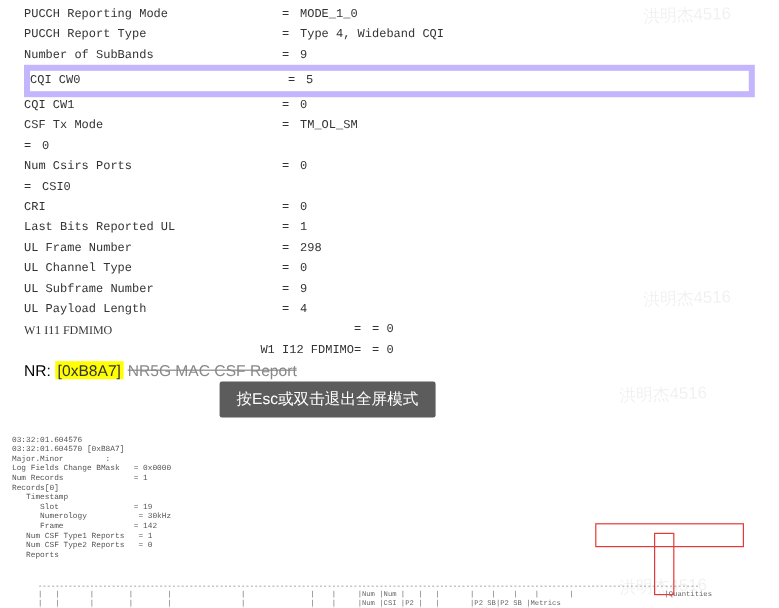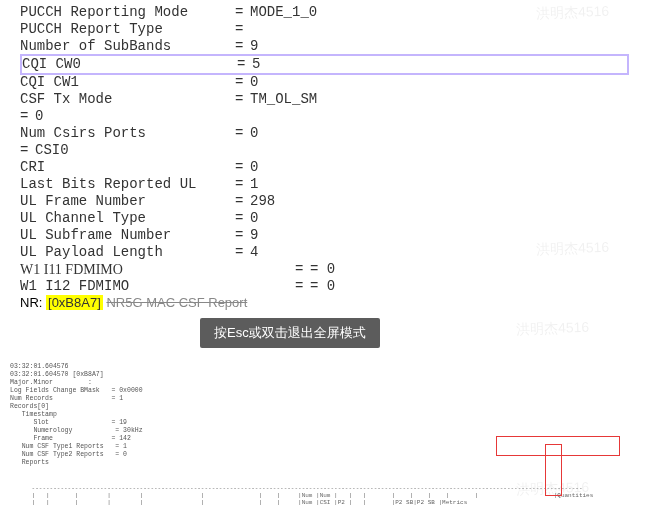--- a/index.html
+++ b/index.html
@@ -1,27 +1,27 @@
 <!DOCTYPE html>
 <html><head>
 <meta charset="utf-8">
 <style>
 body{margin:0;padding:0;background:#fff;font-family:"Courier New",monospace;color:#333;width:649px;height:507px;overflow:hidden}
-.main{padding:4px 20px 0;font-size:14px;line-height:17px}
+.main{padding:4px 20px 0;font-size:10px;line-height:17px}
 .row{display:flex;white-space:nowrap}
 .label{width:215px}
 .eq{width:15px}
-.highlighted{border:2px solid #c4b5fd}
+.highlighted{border:5px solid #c4b5fd}
 .row.highlighted{margin:-1px 0}
 .highlighted .label,.highlighted .eq,.highlighted .val{position:relative}
 .nr-line{font-family:Arial,sans-serif;font-size:13px}
 .nr-pre{color:#000}
 .nr-yellow{background:#ffff00;padding:0 2px}
 .nr-strike{text-decoration:line-through;color:#888}
-.overlay{position:absolute;top:318px;left:200px;background:rgba(80,80,80,0.93);color:#fff;padding:6px 14px;font-family:"Microsoft YaHei",Arial,sans-serif;font-size:13px;border-radius:2px}
+.overlay{position:absolute;top:318px;left:183px;background:rgba(80,80,80,0.93);color:#fff;padding:6px 14px;font-family:"Microsoft YaHei",Arial,sans-serif;font-size:13px;border-radius:2px}
 .watermark{position:absolute;color:rgba(0,0,0,0.06);font-family:Arial,sans-serif;font-size:14px;transform:rotate(-2deg);pointer-events:none}
 .wm1{top:4px;right:40px}
 .wm2{top:240px;right:40px}
 .wm3{top:320px;right:60px}
 .wm4{top:480px;right:60px}
 .log-section{position:absolute;top:347px;left:10px;font-family:"Courier New",monospace;font-size:7px;line-height:8px;color:#555;white-space:pre}
 .log-header{font-size:6.5px}
 .table-area{font-size:6px;line-height:7px;color:#666;margin-top:2px}
 .col-red{border:1px solid #e63838;position:absolute;top:444px;left:545px;width:15px;height:50px}
 .highlight-box{border:1px solid #e63838;position:absolute;top:436px;left:496px;width:122px;height:18px}
@@ -31,20 +31,21 @@
 
 <div class="main" id="paramlist">
     <div class="row">
       <span class="label">PUCCH Reporting Mode</span>
       <span class="eq">= </span>
       <span class="val">MODE_1_0</span>
     </div>
     <div class="row">
       <span class="label">PUCCH Report Type</span>
       <span class="eq">= </span>
+      <span class="val">Type 4, Wideband CQI</span>
     </div>
     <div class="row">
       <span class="label">Number of SubBands</span>
       <span class="eq">= </span>
       <span class="val">9</span>
     </div>
     <div class="row highlighted">
       <span class="label">CQI CW0</span>
       <span class="eq">= </span>
       <span class="val">5</span>
@@ -101,21 +102,21 @@
       <span class="label">UL Payload Length</span>
       <span class="eq">= </span>
       <span class="val">4</span>
     </div>
     <div class="row">
       <span class="label" style="width: 275px; font-family: Liberation Serif, serif;">W1 I11 FDMIMO</span>
       <span class="eq">= </span>
       <span class="val">= 0</span>
     </div>
     <div class="row">
-      <span class="label" style="width: 275px;">W1 I12 FDMIMO</span>
+      <span class="label" style="width: 275px; text-align: right;">W1 I12 FDMIMO</span>
       <span class="eq">= </span>
       <span class="val">= 0</span>
     </div>
   </div>
 
 <div class="nr-line" style="padding-left:20px">
   <span class="nr-pre">NR:</span>
   <span class="nr-yellow">[0xB8A7]</span>
   <span class="nr-strike">NR5G MAC CSF Report</span>
 </div>

